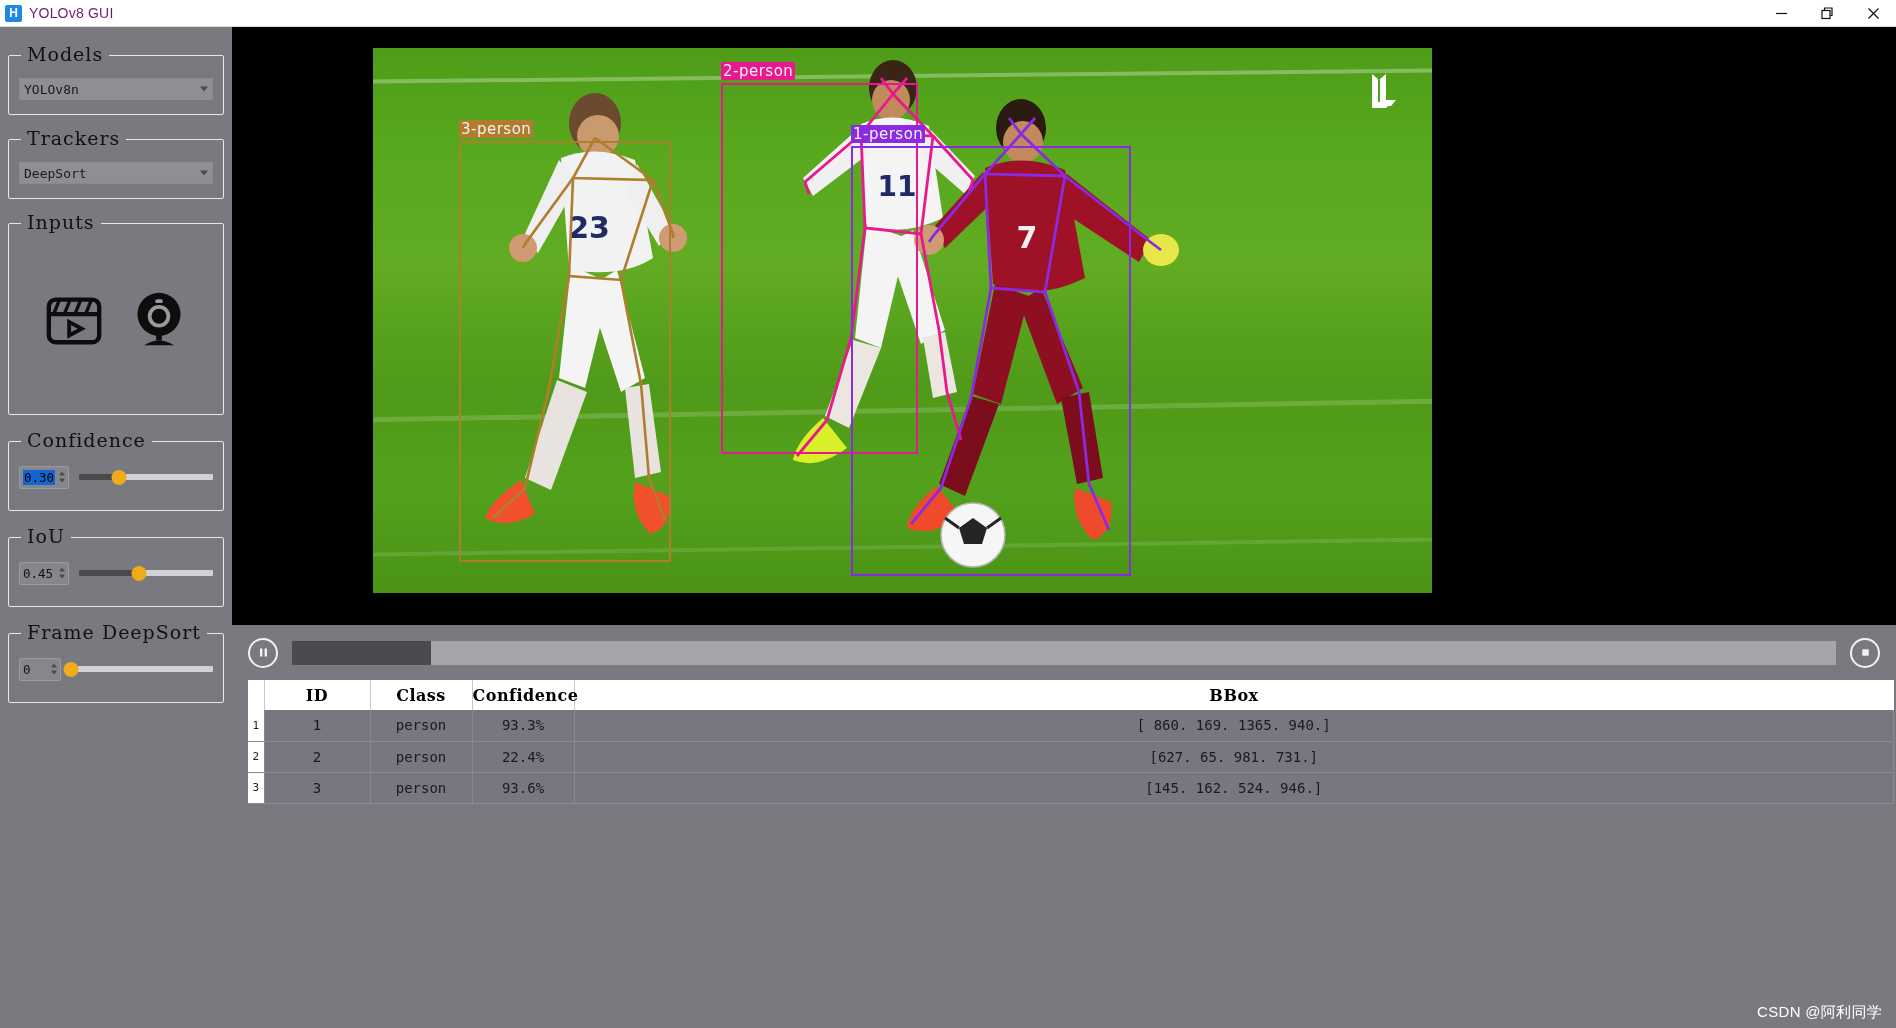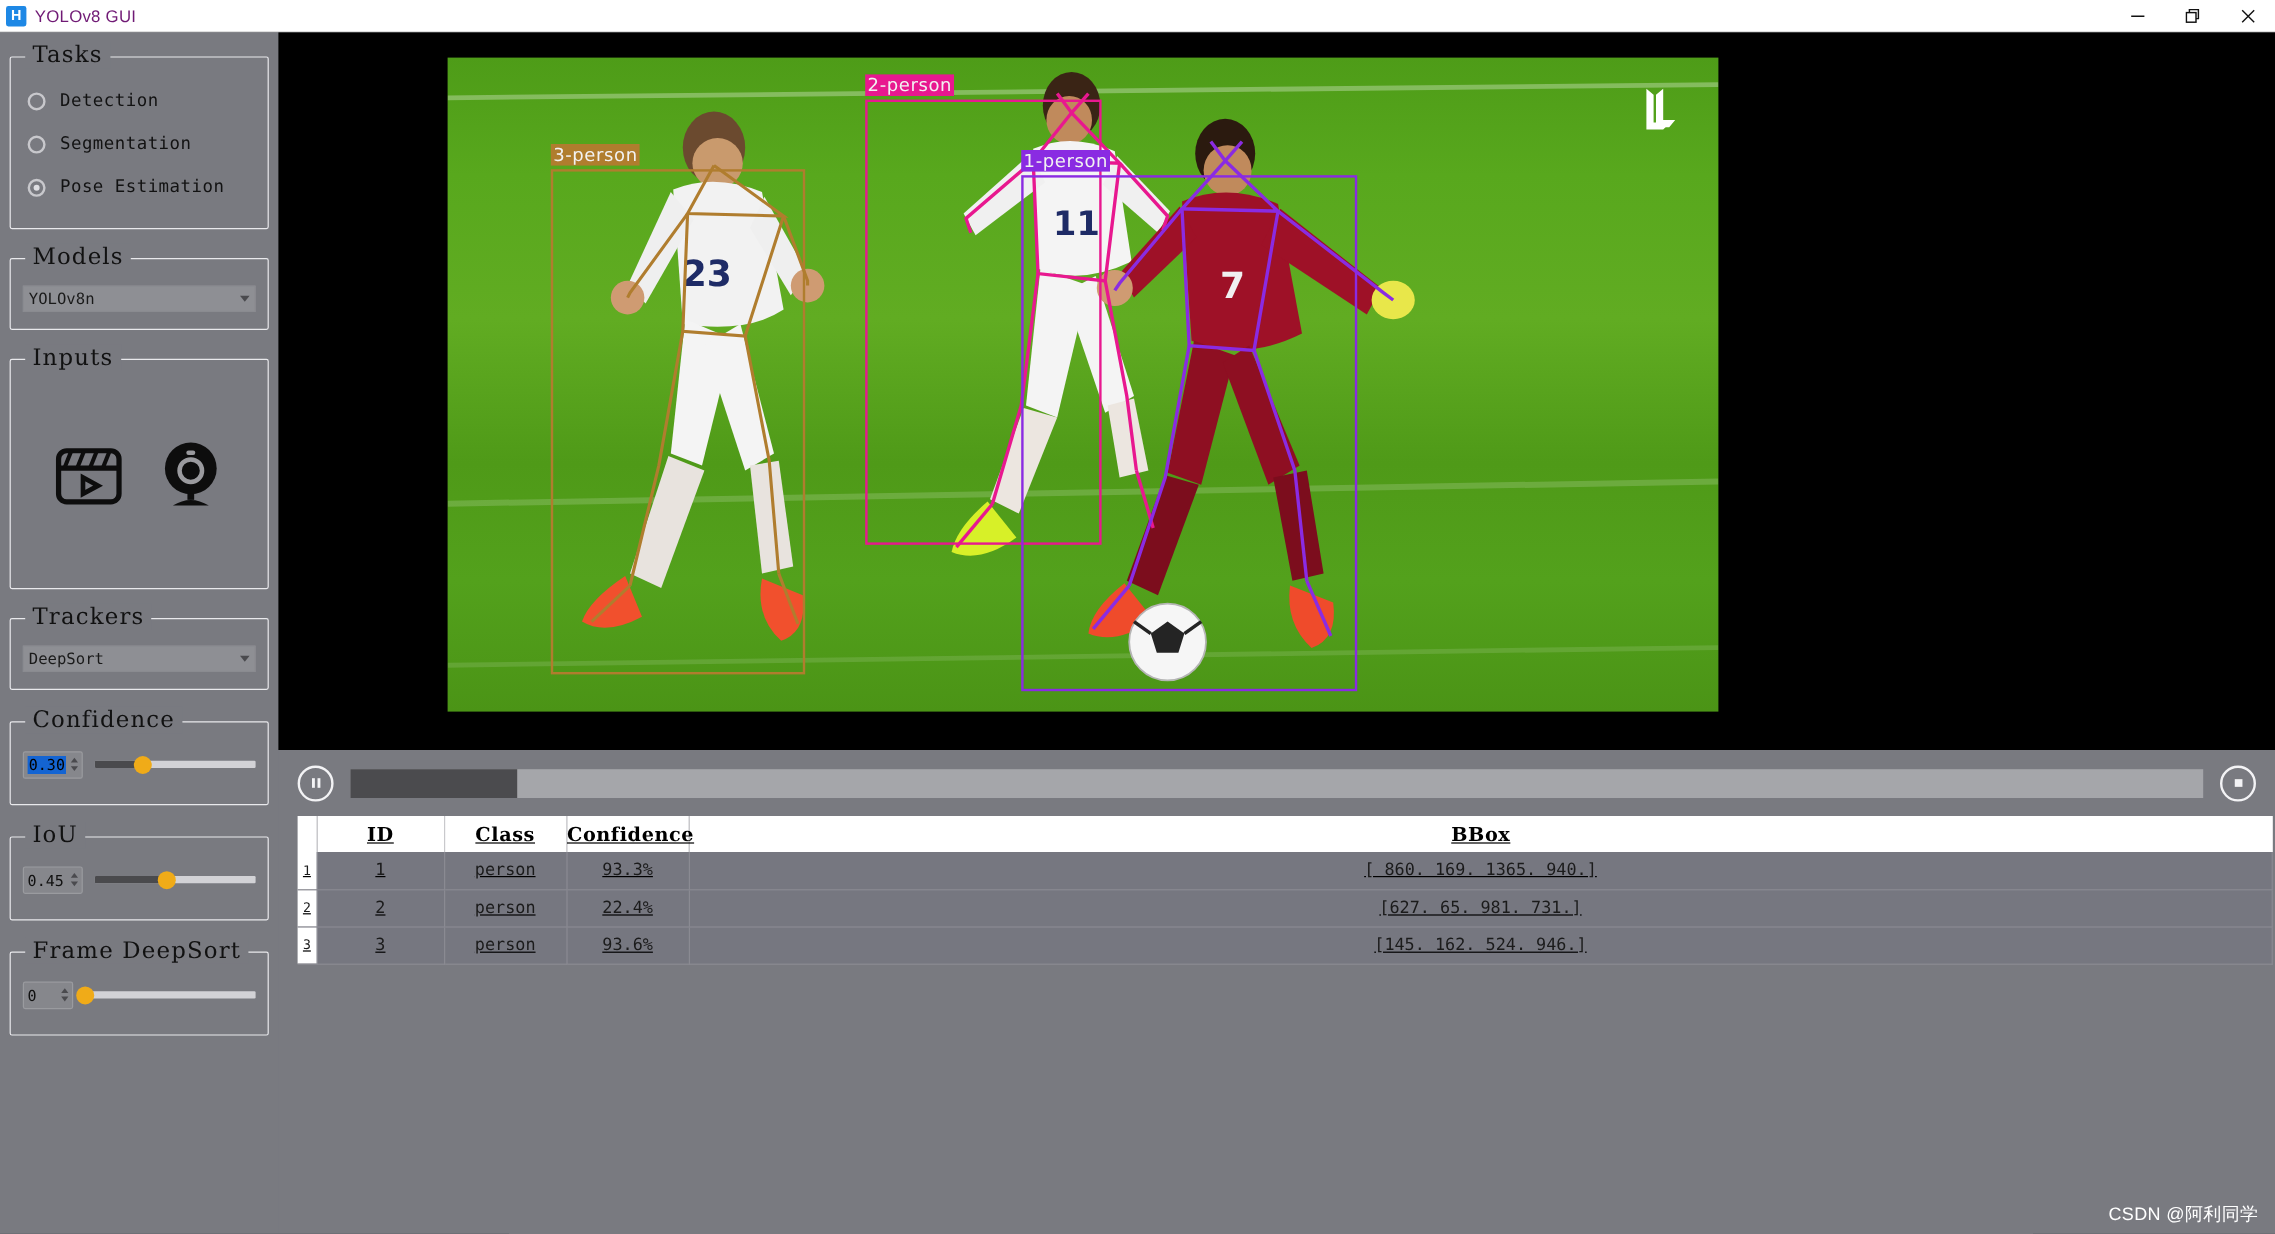--- a/index.html
+++ b/index.html
@@ -245,21 +245,20 @@
     flex: 1;
     background: #797a80;
     padding-left: 0px;
     overflow: hidden;
   }
   table.det {
     border-collapse: collapse;
     width: 1646px;
     margin-left: 16px;
     table-layout: fixed;
-    text-decoration: underline;
   }
   table.det th {
     background: #ffffff;
     color: #000;
     font-family: "DejaVu Serif", serif;
     font-weight: 700;
     font-size: 16px;
     height: 30px;
     border-right: 1px solid #c9c9cc;
     letter-spacing: .5px;
@@ -314,43 +313,36 @@
         <line x1="11.5" y1="1.5" x2="1.5" y2="11.5" stroke="#111" stroke-width="1.2"></line>
       </svg>
     </div>
   </div>
 </div>
 
 <div class="app">
 
   <div class="sidebar">
 
-    <div class="groupbox" style="margin-top:14px;">
-      <div class="gtitle">Tasks</div>
-      <div class="gbody" style="padding-top:18px;padding-bottom:16px;">
-        <div class="radio-row">
-          <div class="radio-dot"></div>
-          <div class="radio-label">Detection</div>
-        </div>
-        <div class="radio-row">
-          <div class="radio-dot"></div>
-          <div class="radio-label">Segmentation</div>
-        </div>
-        <div class="radio-row">
-          <div class="radio-dot checked"></div>
-          <div class="radio-label">Pose Estimation</div>
-        </div>
-      </div>
-    </div>
 
     <div class="groupbox" style="margin-top:22px;">
       <div class="gtitle">Models</div>
       <div class="gbody" style="padding-top:22px;padding-bottom:14px;">
         <div class="combo">
           <span class="ctext">YOLOv8n</span>
+          <span class="carrow"></span>
+        </div>
+      </div>
+    </div>
+
+    <div class="groupbox" style="margin-top:22px;">
+      <div class="gtitle">Trackers</div>
+      <div class="gbody" style="padding-top:22px;padding-bottom:14px;">
+        <div class="combo">
+          <span class="ctext">DeepSort</span>
           <span class="carrow"></span>
         </div>
       </div>
     </div>
 
     <div class="groupbox" style="margin-top:22px;">
       <div class="gtitle">Inputs</div>
       <div class="inputs-body">
         <div class="icon-btn">
           <svg width="62" height="62" viewBox="0 0 64 64">
@@ -364,30 +356,20 @@
           </svg>
         </div>
         <div class="icon-btn">
           <svg width="60" height="60" viewBox="0 0 64 64">
             <circle cx="32" cy="27" r="23" fill="#0d0d0d"></circle>
             <circle cx="32" cy="29" r="10" fill="none" stroke="#9a9a9e" stroke-width="4"></circle>
             <rect x="28" y="11" width="8" height="4" rx="2" fill="#9a9a9e"></rect>
             <rect x="29" y="49" width="6" height="6" fill="#0d0d0d"></rect>
             <path d="M16 60 Q32 50 48 60 Z" fill="#0d0d0d"></path>
           </svg>
-        </div>
-      </div>
-    </div>
-
-    <div class="groupbox" style="margin-top:22px;">
-      <div class="gtitle">Trackers</div>
-      <div class="gbody" style="padding-top:22px;padding-bottom:14px;">
-        <div class="combo">
-          <span class="ctext">DeepSort</span>
-          <span class="carrow"></span>
         </div>
       </div>
     </div>
 
     <div class="groupbox" style="margin-top:24px;">
       <div class="gtitle">Confidence</div>
       <div class="gbody" style="padding-top:18px;padding-bottom:16px;">
         <div class="slider-row">
           <div class="spin">
             <span class="sval sel">0.30</span>

